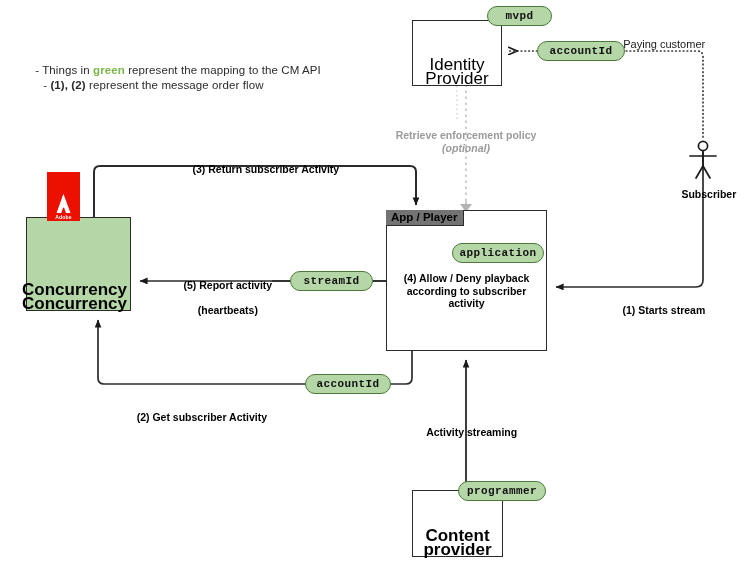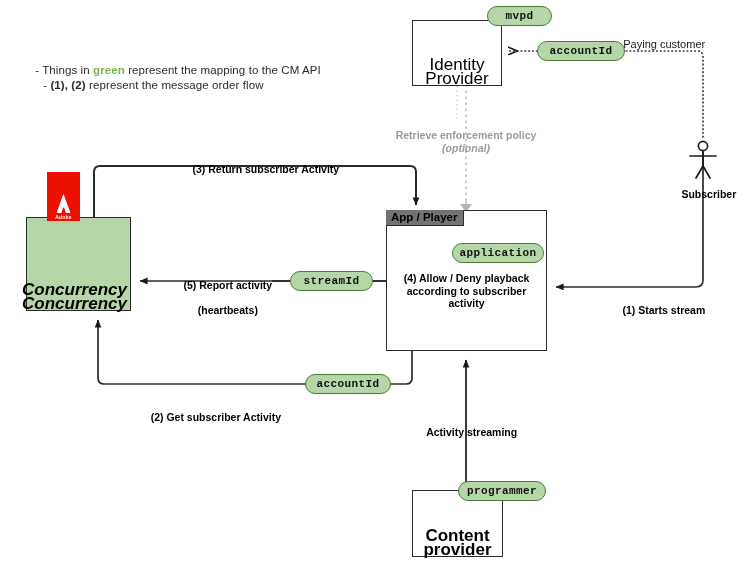--- a/index.html
+++ b/index.html
@@ -146,21 +146,21 @@
     <span>application</span>
   </div>
 
   <div class="inner-desc" style="left:386px;top:272px;width:161px;">
     <span>(4) Allow / Deny playback</span><br>
     <span>according to subscriber</span><br>
     <span>activity</span>
   </div>
 
   <div class="box green" style="left:26px;top:217px;width:105px;height:94px;"></div>
-  <div class="box-center" style="left:26px;top:217px;width:97px;height:94px;font-style:italic;">
+  <div class="box-center" style="left:26px;top:217px;width:97px;height:94px;">
     <div>
       <span class="bold">Concurrency</span><br>
       <span class="bold">Concurrency</span>
     </div>
   </div>
 
   <div class="adobe" style="left:47px;top:172px;width:33px;height:49px;">
     <svg class="a-mark" viewBox="0 0 33 49">
       <polygon points="16.5,22 23.5,41 19,41 17.1,35.8 12.6,35.8" fill="#ffffff"></polygon>
       <polygon points="16.5,22 9.6,41 14,41 16.5,33.5" fill="#ffffff"></polygon>
@@ -187,21 +187,21 @@
   </div>
 
   <div class="pill" style="left:290px;top:271px;width:83px;height:20px;">
     <span>streamId</span>
   </div>
 
   <div class="pill" style="left:305px;top:374px;width:86px;height:20px;">
     <span>accountId</span>
   </div>
 
-  <div class="flow" style="left:80px;top:398px;width:260px;text-align:center;">
+  <div class="flow" style="left:66px;top:398px;width:260px;text-align:center;">
     <span>(2) Get subscriber Activity</span>
   </div>
 
   <div class="flow" style="left:598px;top:291px;width:120px;">
     <span>(1) Starts stream</span>
   </div>
 
   <div class="flow" style="left:396px;top:413px;width:140px;">
     <span>Activity streaming</span>
   </div>

